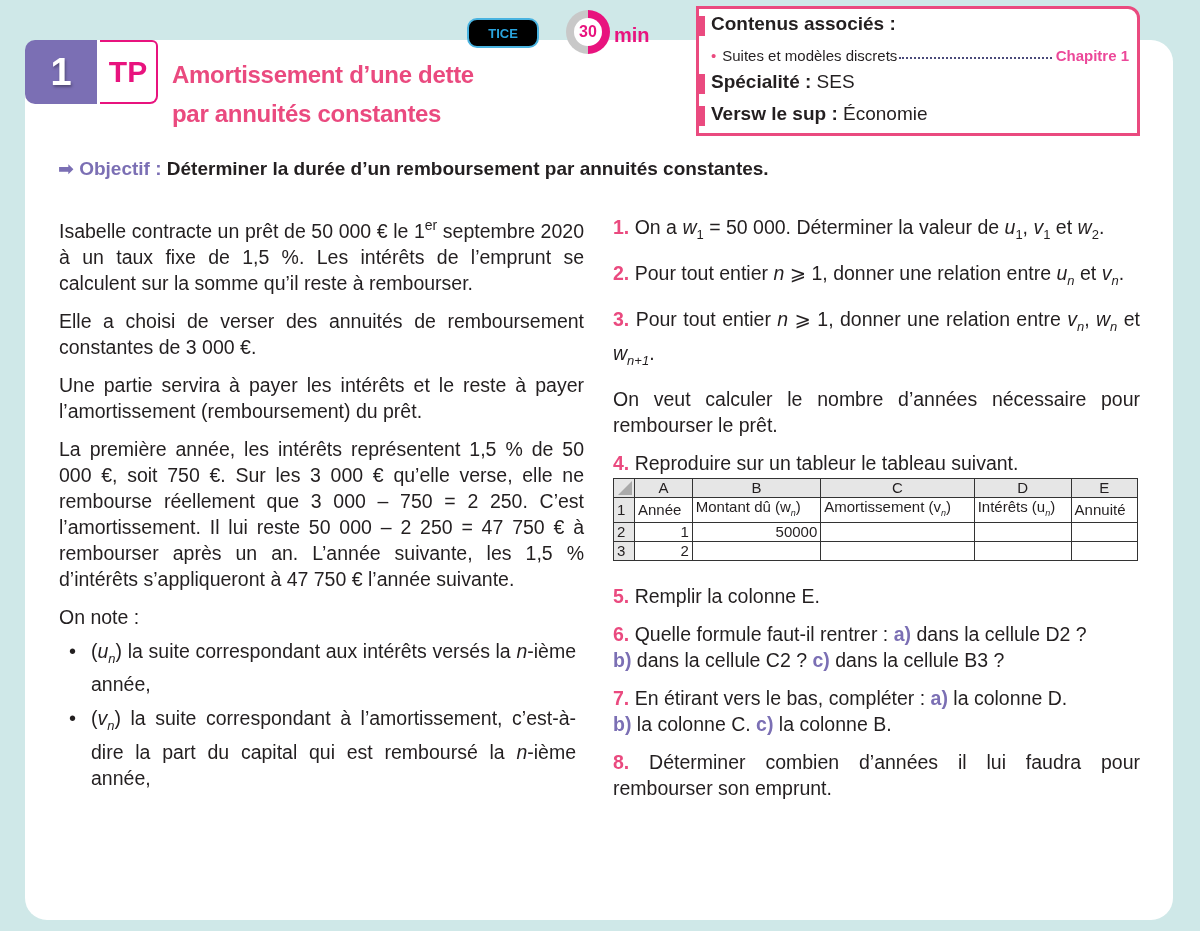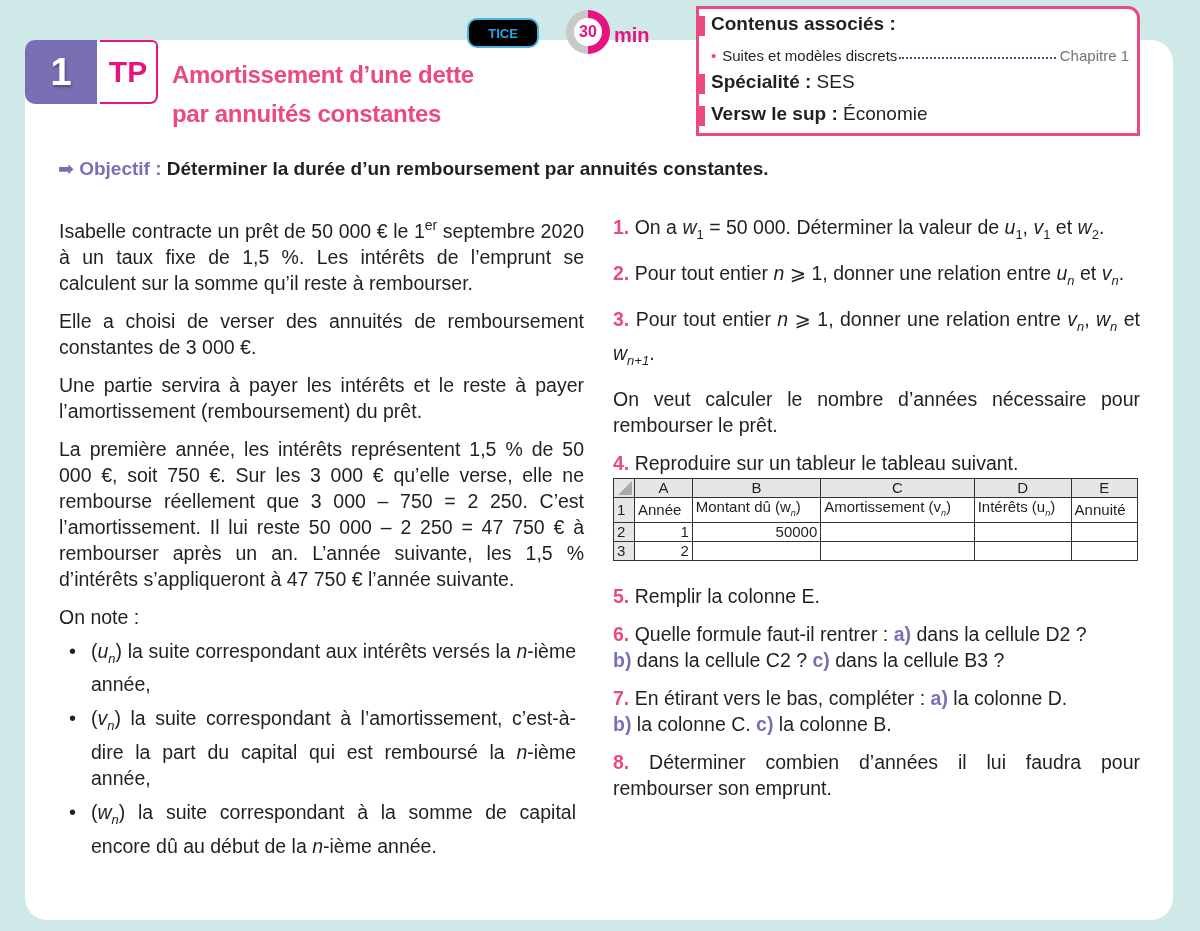--- a/index.html
+++ b/index.html
@@ -62,21 +62,21 @@
   }
   .cb-row { position: absolute; left: 12px; font-size: 19px; }
   .cb-row .bar {
     position: absolute; left: -12px; top: 3px; width: 6px; height: 20px;
     background: #ea4a7f;
   }
   .cb-head { font-weight: bold; }
   .cb-sub { position: absolute; left: 12px; top: 38px; font-size: 15px; width: 418px; display: flex; }
   .cb-sub .dot { color: #ea4a7f; margin-right: 6px; }
   .cb-sub .leader { flex: 1; border-bottom: 2px dotted #4a4a7a; margin: 0 4px 5px 2px; }
-  .cb-sub .chap { color: #737373; font-weight: normal; }
+  .cb-sub .chap { color: #ec4899; font-weight: bold; }
   
   .objective {
     position: absolute; left: 58px; top: 157px; font-size: 19px; font-weight: bold;
   }
   .objective .arrow { color: #7b6fb4; }
   .objective .lbl { color: #7b6fb4; }
   
   .col { position: absolute; font-size: 19.5px; line-height: 26px; }
   .left-col { left: 59px; top: 212px; width: 525px; }
   .right-col { left: 613px; top: 214px; width: 527px; }
@@ -156,21 +156,20 @@
 
 <div class="col left-col">
   <p class="para"><span>Isabelle contracte un prêt de 50 000 € le 1</span><sup>er</sup><span> septembre 2020 à un taux fixe de 1,5 %. Les intérêts de l’emprunt se calculent sur la somme qu’il reste à rembourser.</span></p>
   <p class="para">Elle a choisi de verser des annuités de remboursement constantes de 3 000 €.</p>
   <p class="para">Une partie servira à payer les intérêts et le reste à payer l’amortissement (remboursement) du prêt.</p>
   <p class="para">La première année, les intérêts représentent 1,5 % de 50 000 €, soit 750 €. Sur les 3 000 € qu’elle verse, elle ne rembourse réellement que 3 000 – 750 = 2 250. C’est l’amortissement. Il lui reste 50 000 – 2 250 = 47 750 € à rembourser après un an. L’année suivante, les 1,5 % d’intérêts s’appliqueront à 47 750 € l’année suivante.</p>
   <div>On note :</div>
   <ul class="notes">
     <li>(<i>u</i><sub><i>n</i></sub>)<span> la suite correspondant aux intérêts versés la </span><i>n</i><span>-ième année,</span></li>
     <li>(<i>v</i><sub><i>n</i></sub>)<span> la suite correspondant à l’amortissement, c’est-à-dire la part du capital qui est remboursé la </span><i>n</i><span>-ième année,</span></li>
-    <li>(<i>w</i><sub><i>n</i></sub>)<span> la suite correspondant à la somme de capital encore dû au début de la </span><i>n</i><span>-ième année.</span></li>
   </ul>
 </div>
 
 <div class="col right-col">
   <p class="q">
     <span class="qn">1.</span><span> On a </span><i>w</i><sub>1</sub><span> = 50 000. Déterminer la valeur de </span><i>u</i><sub>1</sub><span>, </span><i>v</i><sub>1</sub><span> et </span><i>w</i><sub>2</sub>.
   </p>
   <p class="q">
     <span class="qn">2.</span><span> Pour tout entier </span><i>n</i><span> ⩾ 1, donner une relation entre </span><i>u</i><sub><i>n</i></sub><span> et </span><i>v</i><sub><i>n</i></sub>.
   </p>

